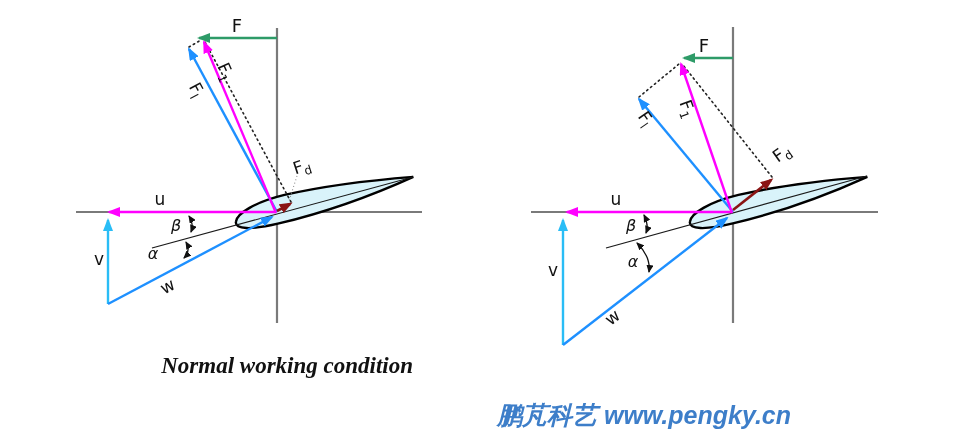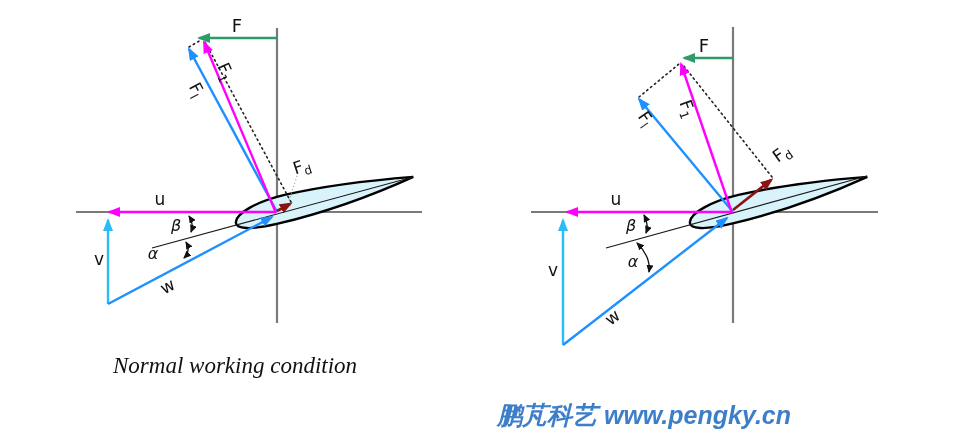--- a/index.html
+++ b/index.html
@@ -3,22 +3,22 @@
 <meta charset="utf-8">
 <style>
   html,body{margin:0;padding:0;background:#ffffff;}
   #stage{position:relative;width:960px;height:440px;background:#ffffff;overflow:hidden;
          font-family:"DejaVu Sans",sans-serif;}
   svg{position:absolute;left:0;top:0;}
   .lbl{font-family:"DejaVu Sans",sans-serif;font-size:17px;fill:#111;}
   .lbl-big{font-family:"DejaVu Sans",sans-serif;font-size:18px;fill:#111;}
   .greek{font-family:"DejaVu Sans",sans-serif;font-style:italic;font-size:16px;fill:#111;}
   .sub{font-size:12px;}
-  .caption{position:absolute;top:353px;text-align:left;
-           font-family:"Liberation Serif",serif;font-weight:normal;font-style:italic;
+  .caption{position:absolute;top:353px;text-align:right;
+           font-family:"Liberation Serif",serif;font-weight:bold;font-style:italic;
            font-size:23px;color:#111;white-space:nowrap;}
   #caption-left{left:113px;width:300px;}
   #caption-right{left:633px;width:200px;}
   #watermark{position:absolute;left:497px;top:399px;white-space:nowrap;
              font-family:"Liberation Sans",sans-serif;font-weight:bold;font-style:italic;
              font-size:25px;color:#3d7ec9;}
 </style>
 </head>
 <body>
 

